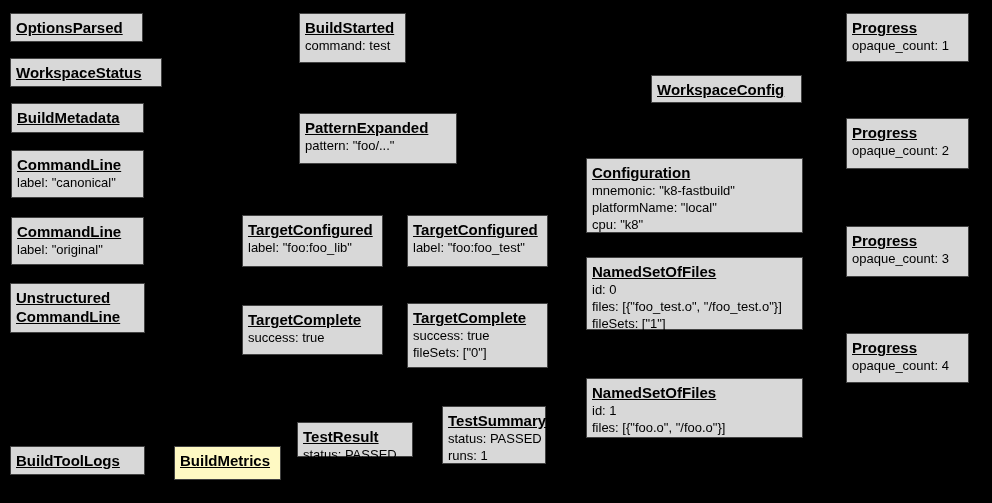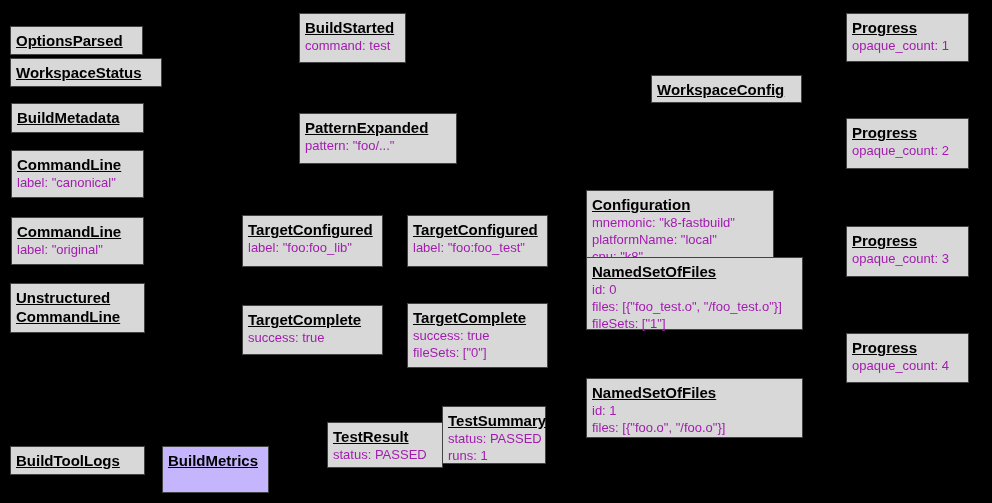--- a/index.html
+++ b/index.html
@@ -26,28 +26,28 @@
     line-height: 19px;
     text-decoration: underline;
     white-space: nowrap;
     color: #000;
   }
   .attr-line {
     font-size: 13px;
     font-weight: normal;
     line-height: 17px;
     white-space: nowrap;
-    color: #a21caf;
+    color: #000000;
   }
 </style>
 </head>
 <body style="background: rgb(0, 0, 0);">
 
 <div class="canvas" style="width: 992px; height: 503px; background: rgb(0, 0, 0);">
-    <div class="event-box" style="left: 10px; top: 26px; width: 133px; height: 29px; background: rgb(216, 216, 216); border: 1px solid rgb(66, 66, 66);">
+    <div class="event-box" style="left: 10px; top: 13px; width: 133px; height: 29px; background: rgb(216, 216, 216); border: 1px solid rgb(66, 66, 66);">
     <div>
         <div class="title-line">OptionsParsed</div>
       </div>
     <div></div>
   </div>
     <div class="event-box" style="left: 10px; top: 58px; width: 152px; height: 29px; background: rgb(216, 216, 216); border: 1px solid rgb(66, 66, 66);">
     <div>
         <div class="title-line">WorkspaceStatus</div>
       </div>
     <div></div>
@@ -80,21 +80,21 @@
         <div class="title-line">CommandLine</div>
       </div>
     <div></div>
   </div>
     <div class="event-box" style="left: 10px; top: 446px; width: 135px; height: 29px; background: rgb(216, 216, 216); border: 1px solid rgb(66, 66, 66);">
     <div>
         <div class="title-line">BuildToolLogs</div>
       </div>
     <div></div>
   </div>
-    <div class="event-box" style="left: 162px; top: 446px; width: 107px; height: 47px; background: #c4b5fd; border: 1px solid rgb(66, 66, 66);">
+    <div class="event-box" style="left: 174px; top: 446px; width: 107px; height: 34px; background: #fef9c3; border: 1px solid rgb(66, 66, 66);">
     <div>
         <div class="title-line">BuildMetrics</div>
       </div>
     <div></div>
   </div>
     <div class="event-box" style="left: 299px; top: 13px; width: 107px; height: 50px; background: rgb(216, 216, 216); border: 1px solid rgb(66, 66, 66);">
     <div>
         <div class="title-line">BuildStarted</div>
       </div>
     <div>
@@ -135,21 +135,21 @@
   </div>
     <div class="event-box" style="left: 407px; top: 303px; width: 141px; height: 65px; background: rgb(216, 216, 216); border: 1px solid rgb(66, 66, 66);">
     <div>
         <div class="title-line">TargetComplete</div>
       </div>
     <div>
         <div class="attr-line">success: true</div>
         <div class="attr-line">fileSets: ["0"]</div>
       </div>
   </div>
-    <div class="event-box" style="left: 327px; top: 422px; width: 116px; height: 46px; background: rgb(216, 216, 216); border: 1px solid rgb(66, 66, 66);">
+    <div class="event-box" style="left: 297px; top: 422px; width: 116px; height: 35px; background: rgb(216, 216, 216); border: 1px solid rgb(66, 66, 66);">
     <div>
         <div class="title-line">TestResult</div>
       </div>
     <div>
         <div class="attr-line">status: PASSED</div>
       </div>
   </div>
     <div class="event-box" style="left: 442px; top: 406px; width: 104px; height: 58px; background: rgb(216, 216, 216); border: 1px solid rgb(66, 66, 66);">
     <div>
         <div class="title-line">TestSummary</div>
@@ -158,21 +158,21 @@
         <div class="attr-line">status: PASSED</div>
         <div class="attr-line">runs: 1</div>
       </div>
   </div>
     <div class="event-box" style="left: 651px; top: 75px; width: 151px; height: 28px; background: rgb(216, 216, 216); border: 1px solid rgb(66, 66, 66);">
     <div>
         <div class="title-line">WorkspaceConfig</div>
       </div>
     <div></div>
   </div>
-    <div class="event-box" style="left: 586px; top: 158px; width: 188px; height: 75px; background: rgb(216, 216, 216); border: 1px solid rgb(66, 66, 66); margin-top: 32px;">
+    <div class="event-box" style="left: 586px; top: 158px; width: 217px; height: 75px; background: rgb(216, 216, 216); border: 1px solid rgb(66, 66, 66);">
     <div>
         <div class="title-line">Configuration</div>
       </div>
     <div>
         <div class="attr-line">mnemonic: "k8-fastbuild"</div>
         <div class="attr-line">platformName: "local"</div>
         <div class="attr-line">cpu: "k8"</div>
       </div>
   </div>
     <div class="event-box" style="left: 586px; top: 257px; width: 217px; height: 73px; background: rgb(216, 216, 216); border: 1px solid rgb(66, 66, 66);">

